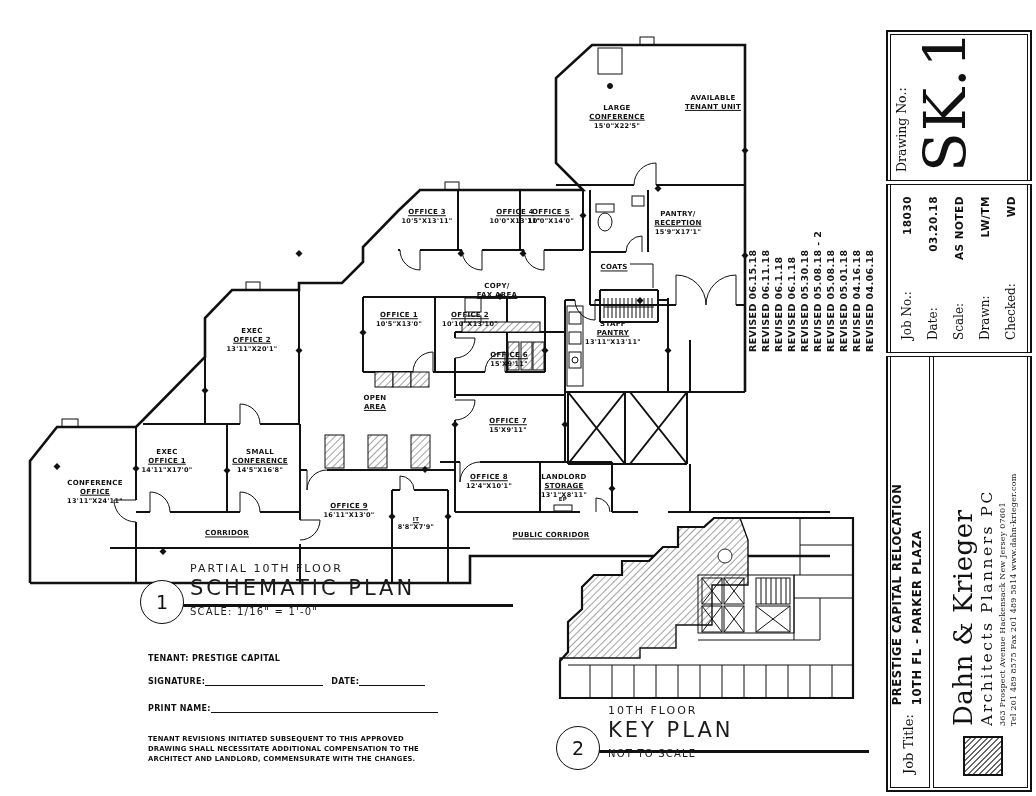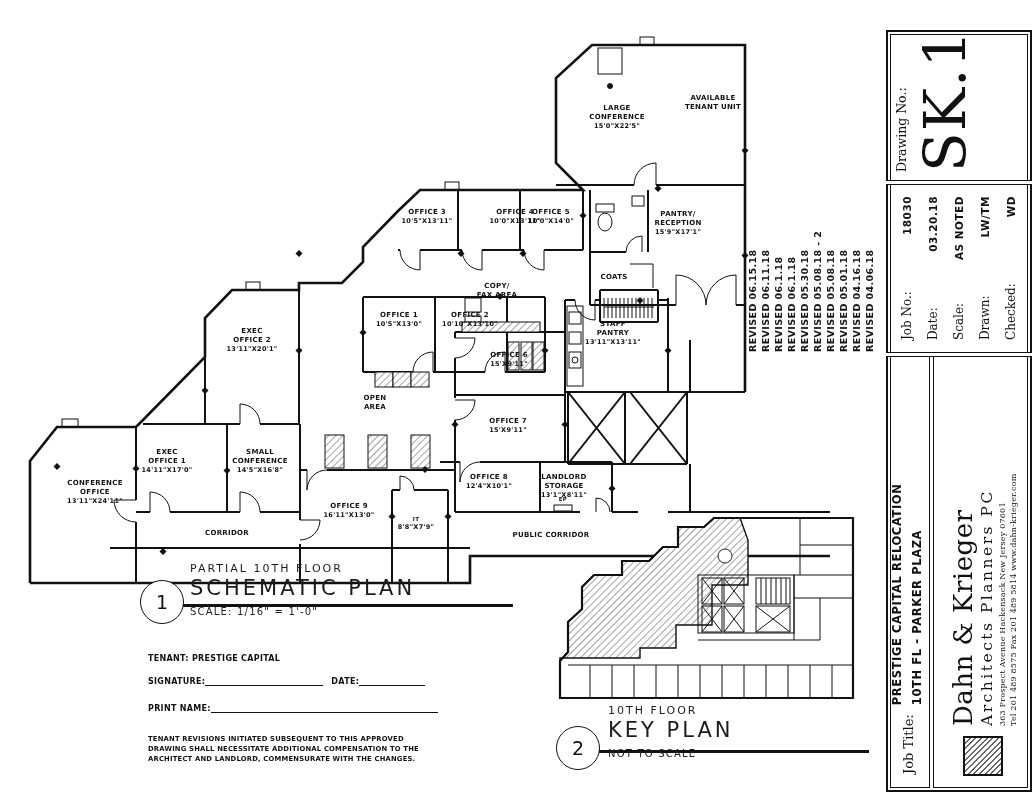--- a/index.html
+++ b/index.html
@@ -3,21 +3,21 @@
 <meta charset="utf-8">
 <style>
   html,body{margin:0;padding:0;background:#e8e8e8;}
   #sheet{position:relative;width:1036px;height:796px;background:#ffffff;overflow:hidden;
          font-family:"DejaVu Sans",sans-serif;color:#111;}
   svg{position:absolute;left:0;top:0;}
   
   .rlabel{position:absolute;transform:translate(-50%,-50%);text-align:center;
           font:700 7px "DejaVu Sans",sans-serif;letter-spacing:.3px;color:#111;
           line-height:1.3;white-space:nowrap;}
-  .rlabel .u{}
+  .rlabel .u{text-decoration:underline;}
   .rlabel .dims{font-weight:700;font-size:6.5px;}
   .tiny{font-size:5.5px;}
   
   .dtitle{position:absolute;color:#1c1c1c;}
   .dt-small{font:400 11px "DejaVu Sans",sans-serif;letter-spacing:2px;}
   .dt-big{font:400 21px "DejaVu Sans",sans-serif;letter-spacing:3px;margin-top:1px;}
   .dt-scale{font:400 10px "DejaVu Sans",sans-serif;letter-spacing:1.2px;margin-top:6px;}
   .circ{position:absolute;width:42px;height:42px;border:1.6px solid #111;border-radius:50%;
         background:#fff;display:flex;align-items:center;justify-content:center;
         font:400 19px "DejaVu Sans",sans-serif;}
@@ -256,21 +256,21 @@
   </div>
   <div class="rlabel" style="left:551px;top:217px">
     <div class="u">OFFICE 5</div>
     <div class="dims">10'0"X14'0"</div>
   </div>
   <div class="rlabel" style="left:678px;top:223px">
     <div>PANTRY/</div>
     <div class="u">RECEPTION</div>
     <div class="dims">15'9"X17'1"</div>
   </div>
-  <div class="rlabel" style="left:614px;top:278px">
+  <div class="rlabel" style="left:614px;top:268px">
     <div class="u">COATS</div>
   </div>
   <div class="rlabel" style="left:497px;top:291px">
     <div>COPY/</div>
     <div class="u">FAX AREA</div>
   </div>
   <div class="rlabel" style="left:613px;top:333px">
     <div>STAFF</div>
     <div class="u">PANTRY</div>
     <div class="dims">13'11"X13'11"</div>

